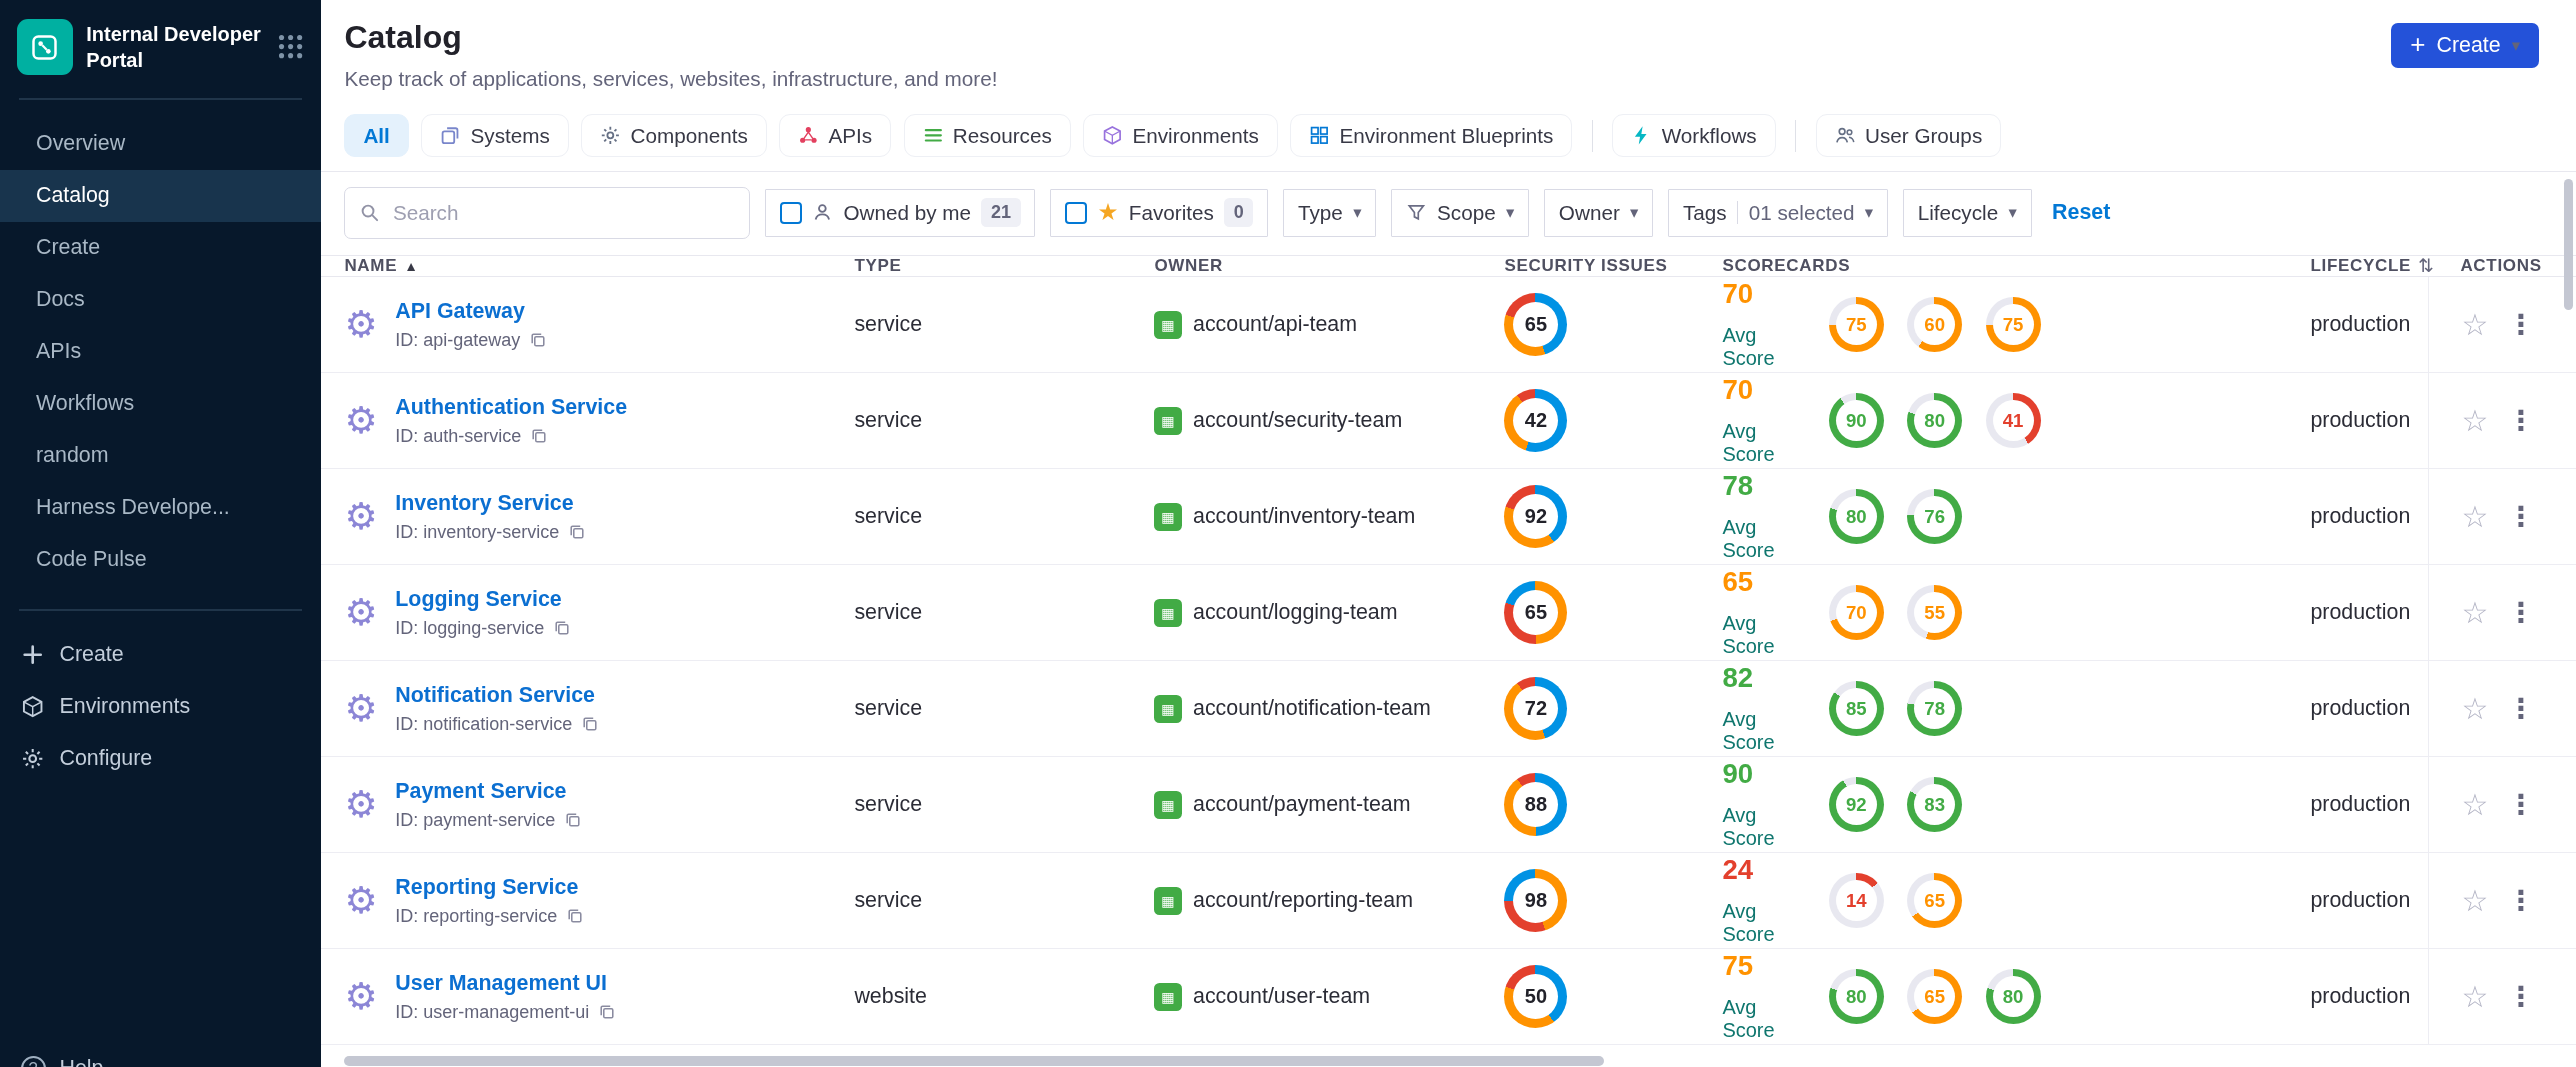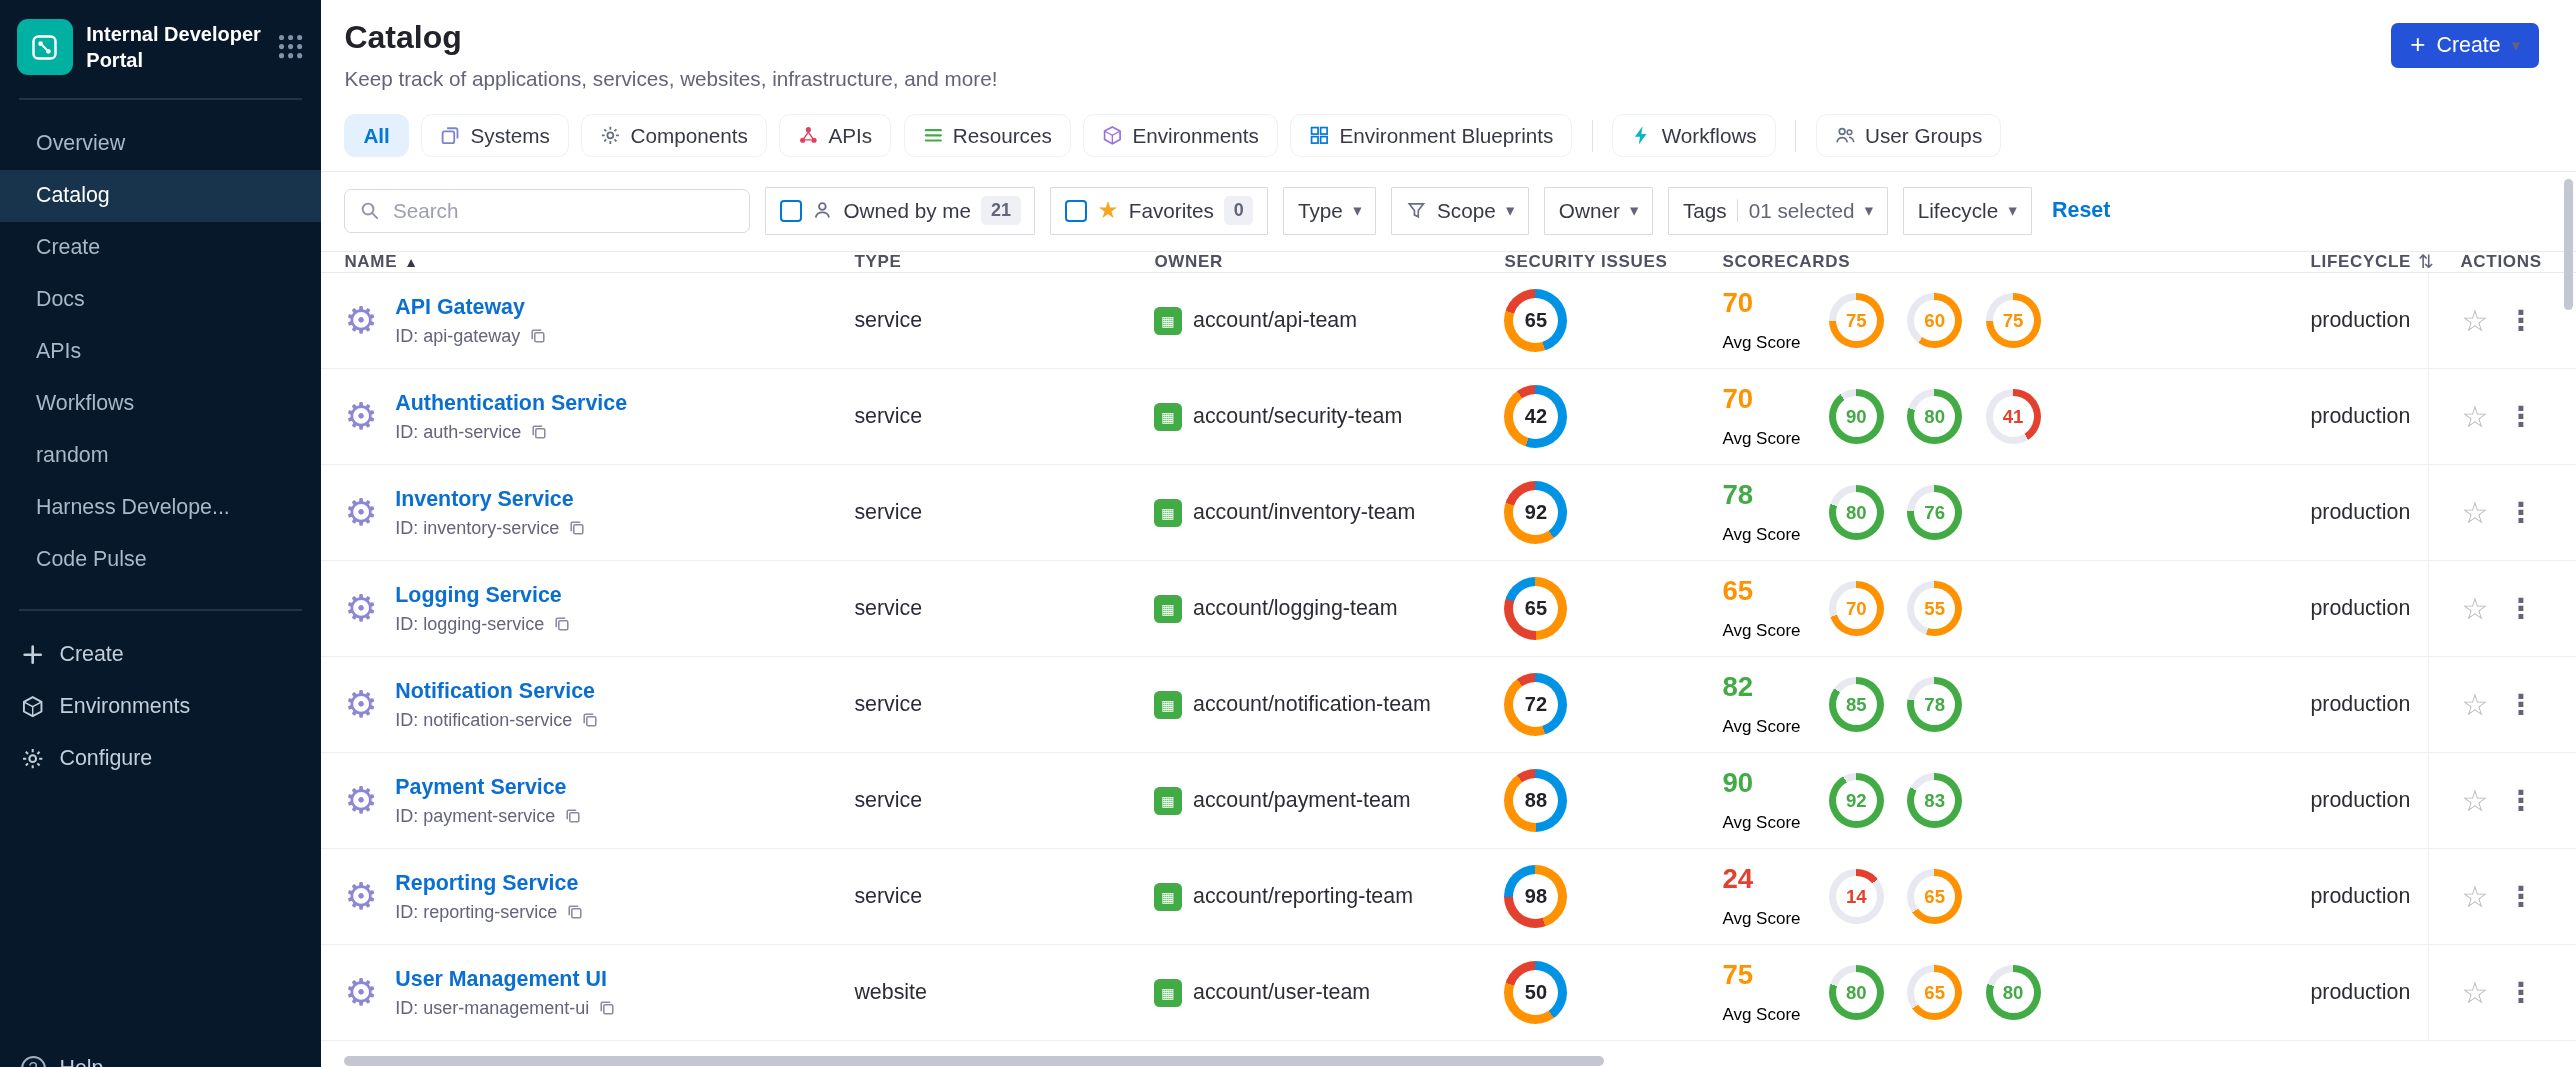--- a/index.html
+++ b/index.html
@@ -42,21 +42,21 @@
   .tabs { display:flex; align-items:center; gap:12.4px; padding:9.6px 37px 13.8px 23.4px; border-bottom:1.4px solid #e8e8ef; margin-top:13.8px; }
   .tab { display:flex; align-items:center; gap:9.6px; padding:8.3px 18px; border:1.4px solid #eef0f5; border-radius:11px;
          font-size:20.7px; color:#383946; cursor:pointer; white-space:nowrap; background:#fff; }
   .tab.selected { background:#e4f1fc; border-color:#e4f1fc; color:#0278d5; font-weight:600; }
   .tab-icon { display:flex; }
   .tab-icon svg { width:20.7px; height:20.7px; display:block; }
   .tab-sep { width:1.4px; height:32px; background:#dfe1e8; margin:0 6.9px; flex:0 0 1.4px; }
 
   
   .filters { display:flex; align-items:center; gap:15px; padding:15px 37px 16.5px 23.4px; }
-  .search { width:406px; height:44px; border:1.4px solid #d9dae5; border-radius:6.9px; display:flex; align-items:center; gap:11px; padding:0 13.8px; background:#fff; }
+  .search { width:406px; height:52px; border:1.4px solid #d9dae5; border-radius:6.9px; display:flex; align-items:center; gap:11px; padding:0 13.8px; background:#fff; }
   .search svg { width:20.7px; height:20.7px; flex:0 0 20.7px; }
   .search input { border:none; outline:none; font-size:20.7px; color:#383946; flex:1; background:transparent; font-family:inherit; min-width:0; }
   .search input::placeholder { color:#9e9fb1; }
   .pill { height:48px; border:1.4px solid #d9dae5; border-radius:1px; display:flex; align-items:center; gap:10.3px; padding:0 13.8px;
           font-size:20.7px; color:#383946; background:#fff; cursor:pointer; white-space:nowrap; }
   .cb { width:22px; height:22px; border:2.1px solid #0278d5; border-radius:4.1px; background:#fff; flex:0 0 22px; }
   .f-icon { display:flex; } .f-icon svg { width:20.7px; height:20.7px; }
   .chip { background:#eff0f6; border-radius:5.5px; padding:4.1px 9.6px; font-size:18px; color:#63647a; font-weight:600; }
   .chev { color:#63647a; font-size:16.5px; }
   .vline { width:1.4px; height:23.4px; background:#d9dae5; }
@@ -92,21 +92,21 @@
   .owner-text { font-size:21.4px; color:#2b2c36; }
 
   .col-sec { display:flex; align-items:center; }
   .donut { width:63px; height:63px; border-radius:50%; display:flex; align-items:center; justify-content:center; cursor:pointer; }
   .donut-hole { width:45px; height:45px; border-radius:50%; background:#fff; display:flex; align-items:center; justify-content:center; }
   .donut-num { font-size:20px; font-weight:700; color:#22222a; }
 
   .col-score { display:flex; align-items:center; gap:23.4px; }
   .avg { width:83px; display:flex; flex-direction:column; }
   .avg-num { font-size:27.6px; font-weight:700; line-height:1.05; }
-  .avg-label { font-size:17px; color:#000000; margin-top:15px; }
+  .avg-label { font-size:20px; color:#0f766e; margin-top:15px; }
   .ring { width:55px; height:55px; border-radius:50%; display:flex; align-items:center; justify-content:center; cursor:pointer; flex:0 0 55px; }
   .ring-hole { width:41px; height:41px; border-radius:50%; background:#fff; display:flex; align-items:center; justify-content:center; }
   .ring-num { font-size:18.6px; font-weight:700; }
 
   .star { font-size:30px; color:#b3b4c5; cursor:pointer; line-height:1; }
   .kebab { font-size:27.6px; color:#63647a; font-weight:700; cursor:pointer; line-height:1; }
 
   .vscroll { position:absolute; right:3.4px; top:179px; width:9px; height:131px; background:#c4c7d2; border-radius:5.5px; }
   .hscroll { position:absolute; left:344px; bottom:2.1px; width:1260px; height:9.6px; background:#c4c7d2; border-radius:5.5px; }
 </style>

